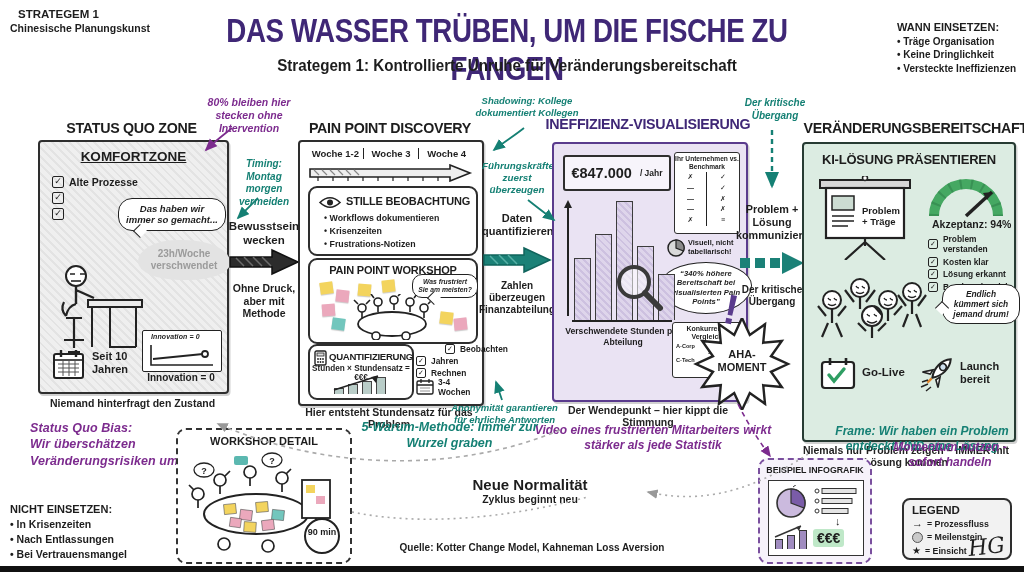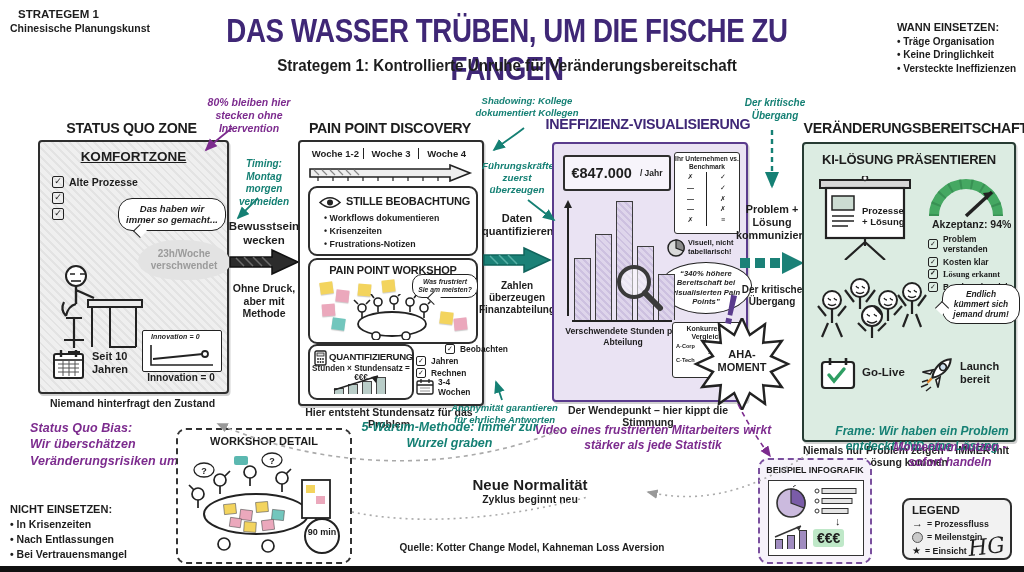--- a/index.html
+++ b/index.html
@@ -310,39 +310,39 @@
     <div class="abs ctr b" style="left:0;top:8px;width:100%;font-size:13px;letter-spacing:-.2px;">KI-LÖSUNG PRÄSENTIEREN</div>
 
     <svg class="abs" style="left:10px;top:32px;" width="102" height="84" viewBox="0 0 102 84">
       <rect x="6" y="4" width="90" height="8" fill="#d7d7d7" stroke="#222" stroke-width="2"></rect>
       <circle cx="51" cy="2" r="2.5" fill="#fff" stroke="#222" stroke-width="1.5"></circle>
       <rect x="12" y="12" width="78" height="50" fill="#fff" stroke="#222" stroke-width="2.2"></rect>
       <rect x="18" y="20" width="22" height="14" fill="#ccdcd2" stroke="#222" stroke-width="1.5"></rect>
       <path d="M18,40 h22 M18,45 h22 M18,50 h16" stroke="#222" stroke-width="1.5"></path>
       <path d="M51,62 v8 M51,66 L31,84 M51,66 L71,84" stroke="#222" stroke-width="2.2" fill="none"></path>
     </svg>
-    <div class="abs b" style="left:58px;top:62px;width:46px;font-size:9.5px;line-height:1.15;">Prozesse + Lösung</div>
+    <div class="abs b" style="left:58px;top:62px;width:46px;font-size:9.5px;line-height:1.15;">Problem + Träge</div>
 
     <svg class="abs" style="left:122px;top:28px;" width="80" height="46" viewBox="0 0 80 46">
       <path d="M8,44 A32,32 0 1 1 72,44" fill="none" stroke="#45a862" stroke-width="10"></path>
       <path d="M8,44 A32,32 0 1 1 72,44" fill="none" stroke="#2c7a45" stroke-width="10" stroke-dasharray="2,9" opacity=".5"></path>
       <path d="M40,44 L66,20" stroke="#222" stroke-width="3.5"></path>
       <path d="M66,20 l-9,1 4,7 z" fill="#222"></path>
     </svg>
     <div class="abs b" style="left:128px;top:74px;font-size:10.5px;">Akzeptanz: 94%</div>
     <div class="abs" style="left:124px;top:90px;display:flex;flex-direction:column;gap:2.5px;">
       <div class="checkrow" style="font-size:8.4px;">
           <span class="cb" style="width:8px;height:8px;font-size:7px;line-height:7px;">✓</span>
           <span>Problem verstanden</span>
         </div>
       <div class="checkrow" style="font-size:8.4px;">
           <span class="cb" style="width:8px;height:8px;font-size:7px;line-height:7px;">✓</span>
           <span>Kosten klar</span>
         </div>
-      <div class="checkrow" style="font-size:8.4px;font-family:Liberation Serif, serif;">
+      <div class="checkrow" style="font-size:8.4px;">
           <span class="cb" style="width:8px;height:8px;font-size:7px;line-height:7px;">✓</span>
           <span>Lösung erkannt</span>
         </div>
       <div class="checkrow" style="font-size:8.4px;">
           <span class="cb" style="width:8px;height:8px;font-size:7px;line-height:7px;">✓</span>
           <span>Bereit zu handeln</span>
         </div>
     </div>
 
     <svg class="abs" style="left:8px;top:128px;" width="124" height="78" viewBox="0 0 124 78">

